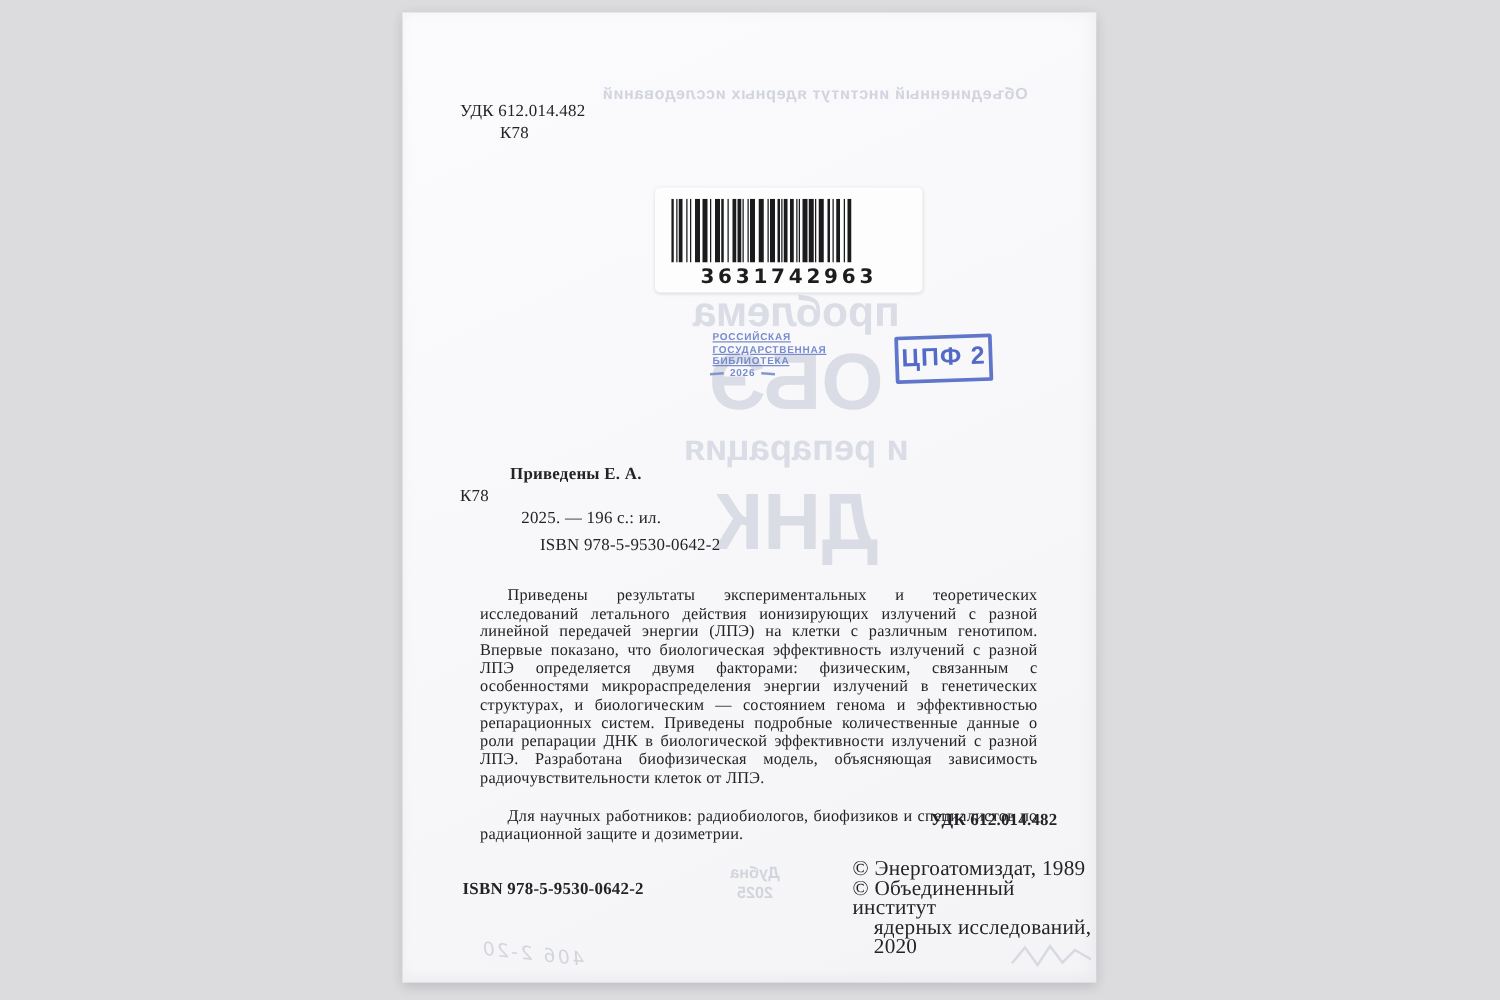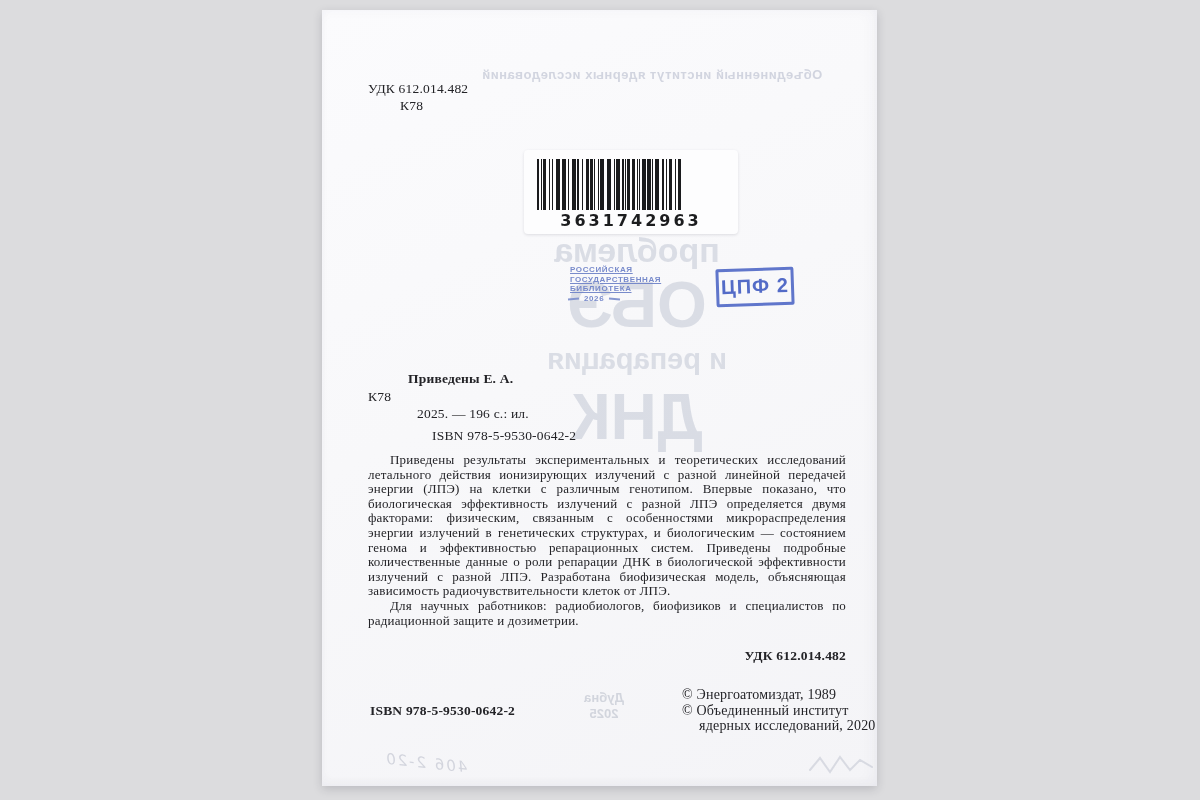--- a/index.html
+++ b/index.html
@@ -98,26 +98,26 @@
   .author  { left: 86px;  top: 361px; font-size: 13.5px; font-weight: 700; }
   .e-code  { left: 46px;  top: 379px; font-size: 13.5px; }
   .e-line1 { left: 110px; top: 379px; font-size: 13.5px; white-space: nowrap; }
   .e-line2 { left: 95px;  top: 396px; font-size: 13.5px; }
   .isbn-mid{ left: 110px; top: 418px; font-size: 13.5px; }
 
   .abstract {
     left: 46px; top: 443px; width: 478px;
     font-size: 13px; line-height: 14.6px; text-align: justify;
   }
-  .abstract p { margin: 0; text-indent: 22px; }
+  .abstract p { margin: 16px; text-indent: 22px; }
   .abstract p.last { text-align: left; }
 
   .udk-bottom  { left: 46px; top: 638px; width: 478px; text-align: right; font-size: 13.5px; font-weight: 700; }
   .isbn-bottom { left: 48px; top: 693px; font-size: 13.5px; font-weight: 700; }
-  .copy-block  { left: 360px; top: 677px; font-size: 14px; line-height: 15.5px; }
+  .copy-block  { left: 360px; top: 677px; font-size: 17px; line-height: 15.5px; }
   .copy-block .indent { margin-left: 17px; }
 
   .squiggle { left: 486px; top: 740px; }
 </style>
 </head>
 <body>
 
 <div class="stage">
   <div class="page">
 

